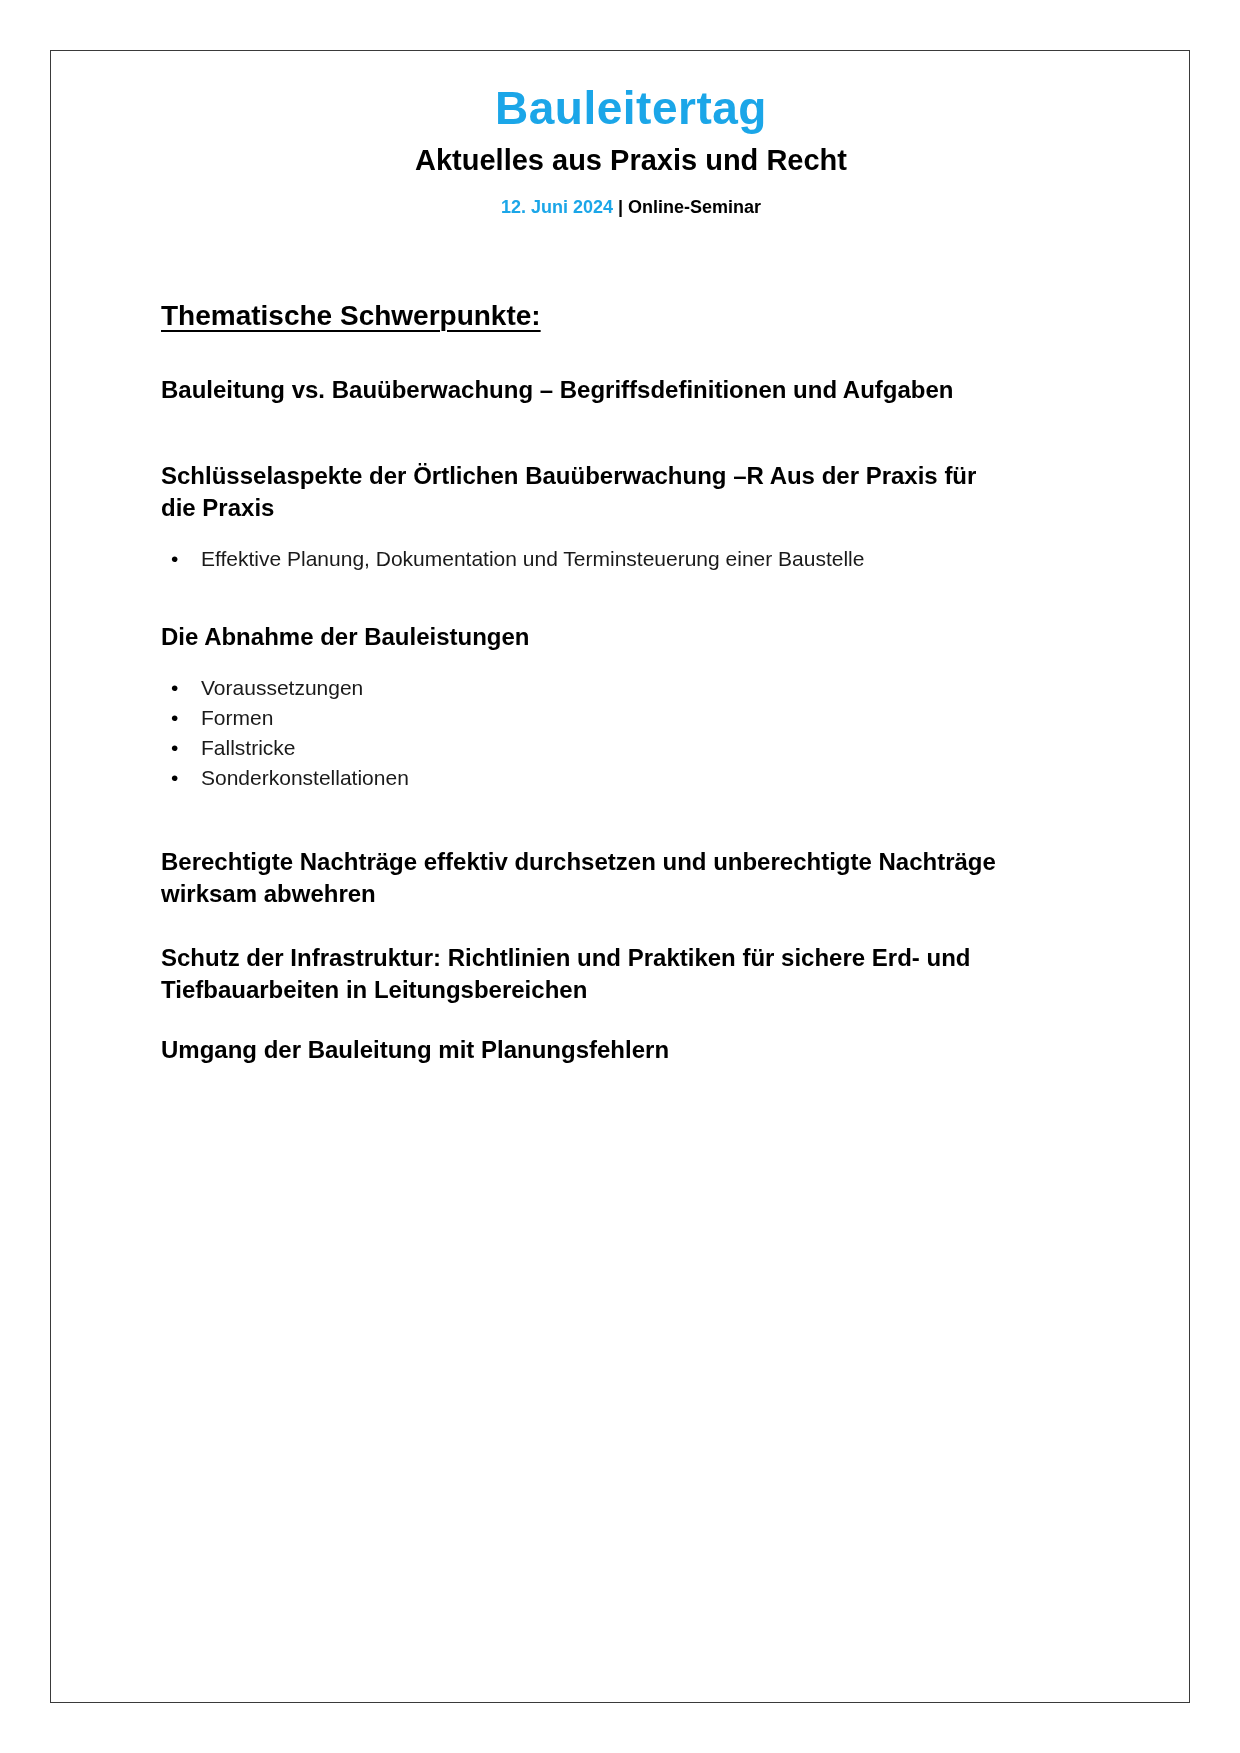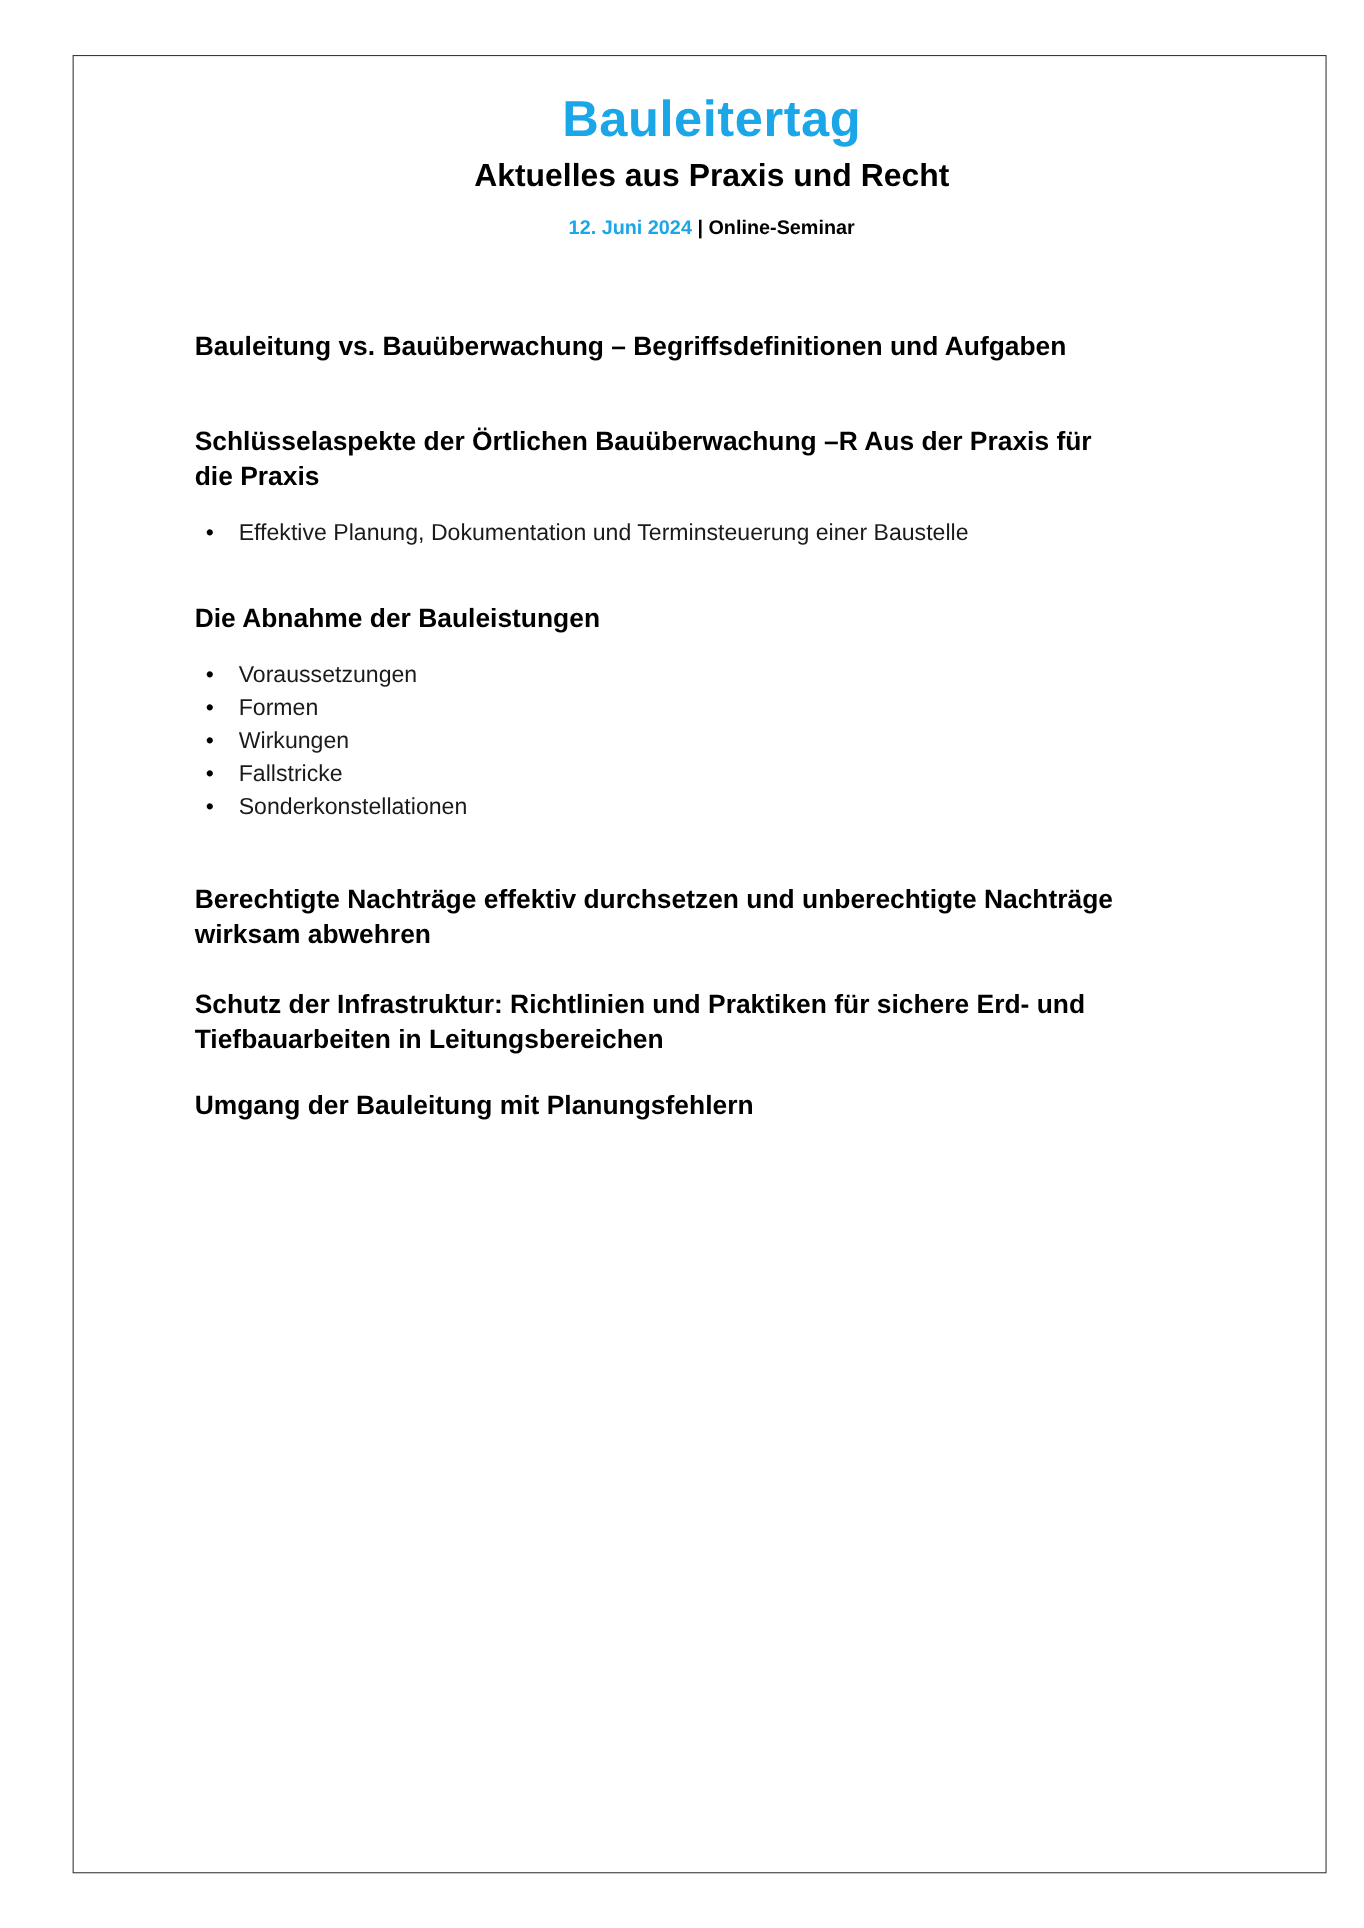--- a/index.html
+++ b/index.html
@@ -5,21 +5,21 @@
   * { margin: 0; padding: 0; box-sizing: border-box; }
   html, body {
     width: 1240px;
     height: 1753px;
     background: #ffffff;
     font-family: "Liberation Sans", sans-serif;
     color: #000000;
   }
   .page {
     position: absolute;
-    left: 66px;
+    left: 50px;
     top: 50px;
     width: 1140px;
     height: 1653px;
     border: 1px solid #3a3a3a;
     background: #ffffff;
     padding: 32px 88px 0 110px;
   }
   .doc-header { text-align: center; }
   .doc-title {
     font-size: 46px;
@@ -89,34 +89,34 @@
 <div class="page">
   <div class="doc-header">
     <div class="doc-title">Bauleitertag</div>
     <div class="doc-subtitle">Aktuelles aus Praxis und Recht</div>
     <div class="doc-dateline">
       <span class="date-accent">12. Juni 2024</span><span class="date-rest"> | Online-Seminar</span>
     </div>
   </div>
 
   <div class="content">
+    <div class="section-heading">Thematische Schwerpunkte:</div>
 
     <div class="topic t0">Bauleitung vs. Bauüberwachung – Begriffsdefinitionen und Aufgaben</div>
 
     <div class="topic t1">Schlüsselaspekte der Örtlichen Bauüberwachung –R Aus der Praxis für die Praxis</div>
 
     <ul class="bullets">
       <li>Effektive Planung, Dokumentation und Terminsteuerung einer Baustelle</li>
     </ul>
 
     <div class="topic t3">Die Abnahme der Bauleistungen</div>
     <ul class="bullets">
       <li>Voraussetzungen</li>
       <li>Formen</li>
-      <li>Wirkungen</li>
       <li>Fallstricke</li>
       <li>Sonderkonstellationen</li>
     </ul>
 
     <div class="topic t4">Berechtigte Nachträge effektiv durchsetzen und unberechtigte Nachträge wirksam abwehren</div>
 
     <div class="topic t5">Schutz der Infrastruktur: Richtlinien und Praktiken für sichere Erd- und Tiefbauarbeiten in Leitungsbereichen</div>
 
     <div class="topic t6">Umgang der Bauleitung mit Planungsfehlern</div>
   </div>

